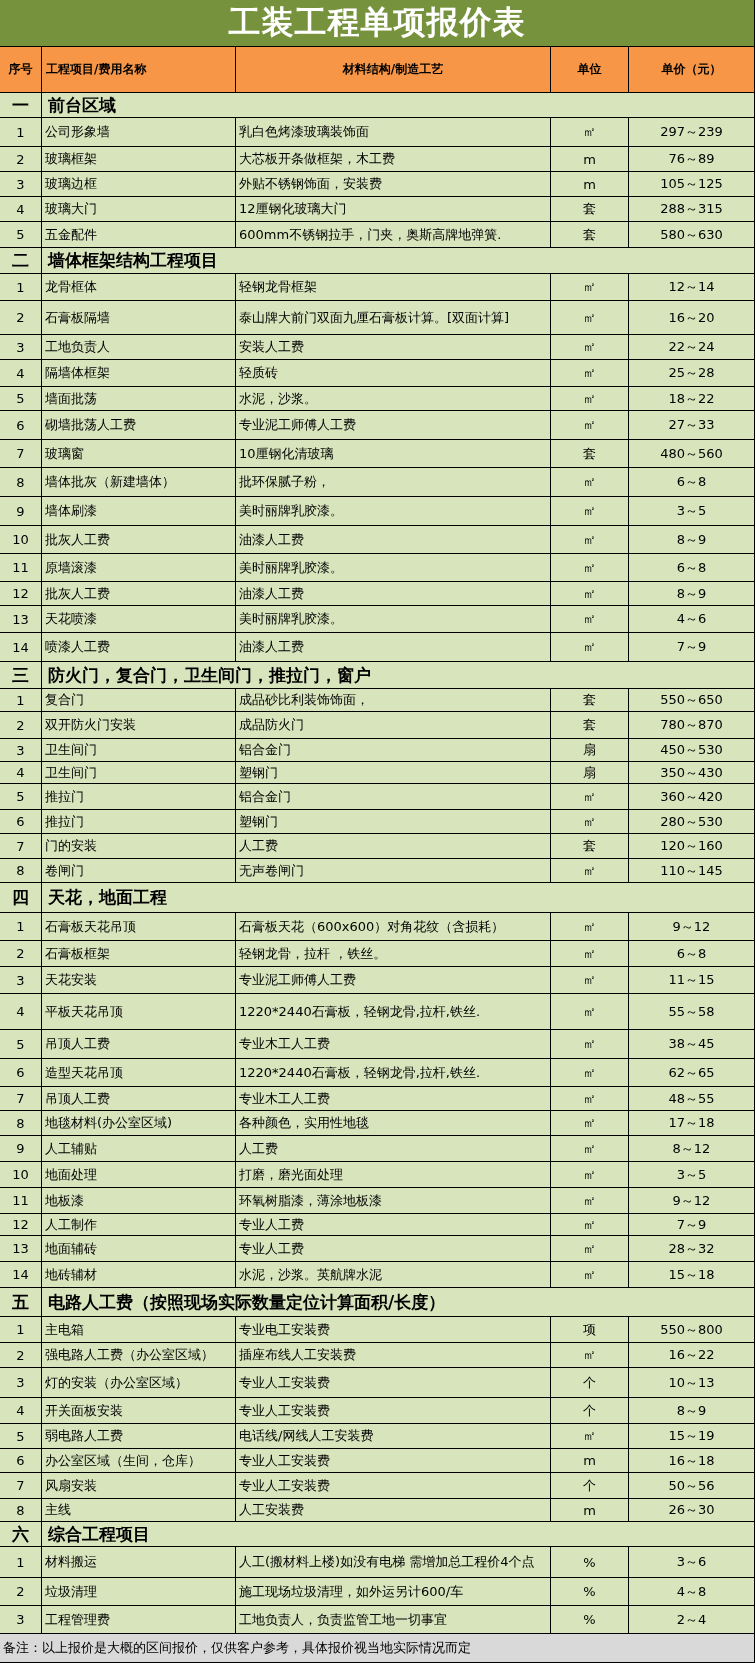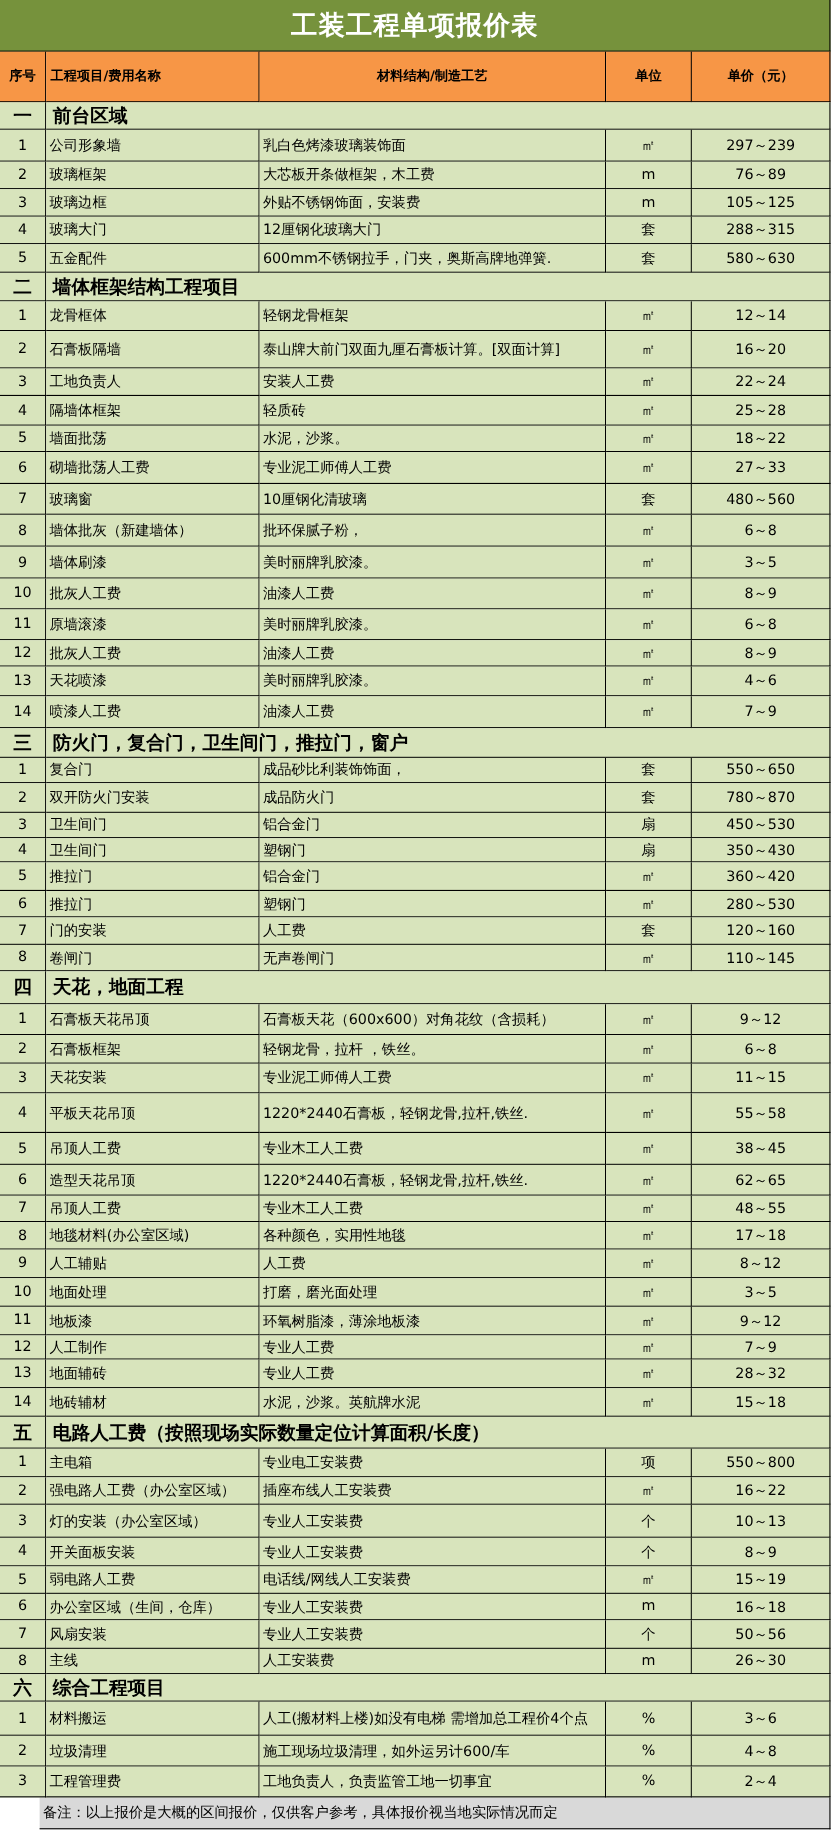--- a/index.html
+++ b/index.html
@@ -1,32 +1,32 @@
 <!DOCTYPE html>
 <html><head>
 <meta charset="utf-8">
 <style>
   html, body { margin:0; padding:0; background:#ffffff; }
   body { width:756px; height:1665px; overflow:hidden; font-family:"DejaVu Sans", "Liberation Sans", sans-serif; color:#000; }
   .sheet { width:755px; position:relative; }
-  .title { height:47px; background:#76923C; color:#fff; font-weight:bold; font-size:24px; display:flex; align-items:center; justify-content:center; border-right:1px solid #000; border-bottom:1px solid #000; box-sizing:border-box; letter-spacing:1px; }
+  .title { height:47px; background:#76923C; color:#fff; font-weight:bold; font-size:32px; display:flex; align-items:center; justify-content:center; border-right:1px solid #000; border-bottom:1px solid #000; box-sizing:border-box; letter-spacing:1px; }
   .row { display:flex; box-sizing:border-box; }
   .cell { box-sizing:border-box; border-right:1px solid #000; border-bottom:1px solid #000; display:flex; align-items:center; overflow:hidden; white-space:nowrap; }
   .c1 { width:42px; justify-content:center; }
   .c2 { width:194px; padding-left:3px; }
   .c3 { width:315px; padding-left:3px; }
   .c4 { width:78px; justify-content:center; }
   .c5 { width:126px; justify-content:center; }
   .span { width:713px; padding-left:6px; }
   .header .cell { background:#F79646; font-size:12px; font-weight:bold; }
   .header .c2 { padding-left:4px; }
   .header .c3 { justify-content:center; padding-left:0; }
   .section .cell { background:#D8E4BC; font-size:17px; font-weight:bold; }
   .item .cell { background:#D8E4BC; font-size:13px; }
-  .note { height:29px; background:#D9D9D9; font-size:13px; display:flex; align-items:center; padding-left:3px; box-sizing:border-box; border-bottom:1px solid #000; border-right:1px solid #000; white-space:nowrap;margin-left:36px; }
+  .note { height:29px; background:#D9D9D9; font-size:13px; display:flex; align-items:center; padding-left:3px; box-sizing:border-box; border-bottom:1px solid #000; border-right:1px solid #000; white-space:nowrap; }
 </style>
 </head>
 <body>
 
 <div class="sheet">
   <div class="title">工装工程单项报价表</div>
   <div class="row header" style="height:46px">
     <div class="cell c1">序号</div>
     <div class="cell c2">工程项目/费用名称</div>
     <div class="cell c3">材料结构/制造工艺</div>

